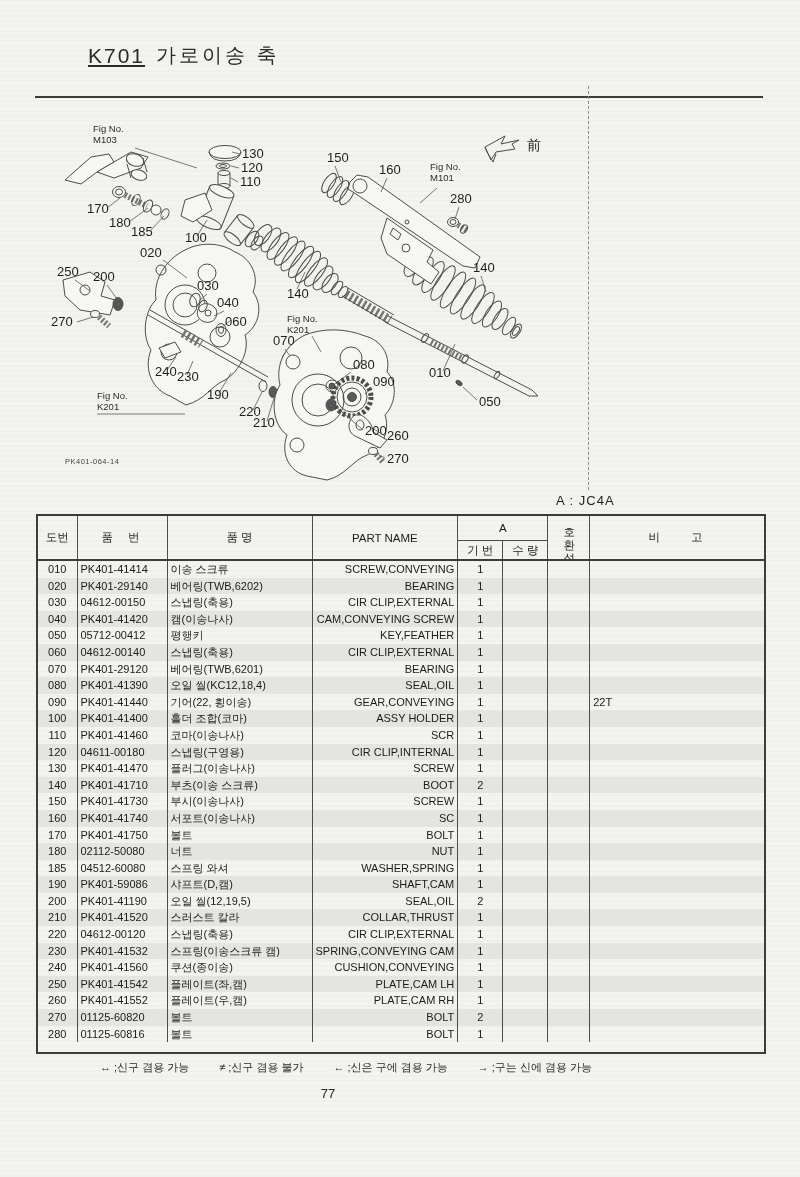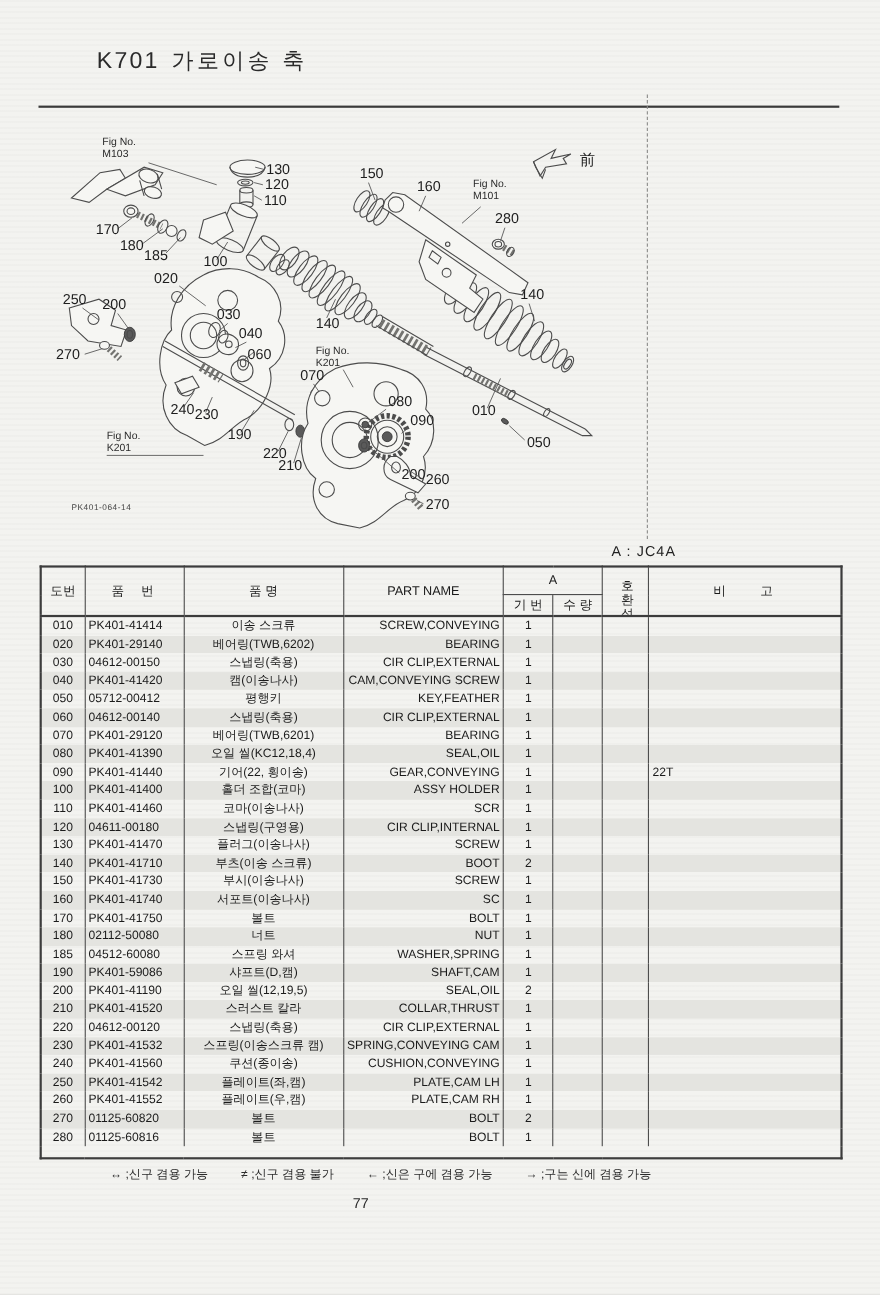--- a/index.html
+++ b/index.html
@@ -4,21 +4,21 @@
 <style>
   html,body{margin:0;padding:0;background:#d8d8d6;}
   .page{
     position:relative;width:800px;height:1177px;margin:0 auto;
     background:#f3f3f0;
     background-image:repeating-linear-gradient(0deg, rgba(0,0,0,0.015) 0 2px, transparent 2px 5px);
     font-family:"Liberation Sans","DejaVu Sans",sans-serif;
     color:#1d1d1d;overflow:hidden;
   }
   
-  .hdr-code{position:absolute;left:88px;top:44px;font-size:21px;letter-spacing:2px;color:#2a2a2a;}
+  .hdr-code{position:absolute;left:88px;top:44px;font-size:21px;letter-spacing:2px;color:#2a2a2a;text-decoration:underline;}
   .hdr-ko{position:absolute;left:156px;top:42px;font-size:20px;letter-spacing:3px;color:#2a2a2a;}
   .hdr-en{position:absolute;left:155px;top:72px;font-size:17px;letter-spacing:1px;color:#2a2a2a;}
   .hdr-rule{position:absolute;left:35px;top:96px;width:728px;height:0;border-top:2.5px solid #3b3b3b;}
   .fold-line{position:absolute;left:588px;top:86px;height:404px;width:0;border-left:1px dashed #8a8a88;}
   
   .diagram{position:absolute;left:35px;top:100px;width:730px;height:395px;}
   .part{fill:none;stroke:#4c4c4c;stroke-width:1;}
   .partf{fill:#f6f6f3;stroke:#4c4c4c;stroke-width:1;}
   .dark{fill:#5a5a5a;stroke:#3a3a3a;stroke-width:0.8;}
   .thread{fill:none;stroke:#737370;stroke-width:9;stroke-dasharray:2.5 2.5;}
@@ -38,21 +38,21 @@
   .parts-table thead th{font-size:11.5px;}
   .parts-table thead tr.h1 th{border-bottom:2px solid #3c3c3c;}
   .parts-table thead tr.h1 th.grp-a{border-bottom:1px solid #4d4d4d;height:24px;}
   .parts-table thead tr.h2 th{border-bottom:2px solid #3c3c3c;height:18px;}
   .parts-table tbody td{height:16.6px;line-height:16.6px;}
   .parts-table tbody tr:nth-child(even){background:#e4e4e0;}
   .parts-table tbody tr.spacer{background:transparent;}
   .parts-table tbody tr.spacer td{height:10px;}
   .col-no{text-align:center;}
   .col-part_no{text-align:left;padding-left:5px;}
-  .col-name_ko{text-align:center;padding-left:5px;margin-left:20px;}
+  .col-name_ko{text-align:left;padding-left:5px;margin-left:20px;}
   .col-part_name{text-align:right;padding-left:4px;}
   .col-a1,.col-a2{text-align:center;}
   .col-remark{text-align:left;padding-left:8px;}
   th.vert{writing-mode:vertical-rl;text-orientation:upright;font-size:10.5px;letter-spacing:1px;padding:1px 0;}
   th.spaced{letter-spacing:14px;padding-left:14px;}
   th.spaced2{letter-spacing:6px;padding-left:6px;text-align:center;}
   
   .legend{position:absolute;left:0;top:1060px;width:692px;display:flex;justify-content:center;gap:30px;
     font-size:11px;color:#2a2a2a;}
   .pageno{position:absolute;left:0;top:1086px;width:656px;text-align:center;font-size:13px;color:#2a2a2a;}

